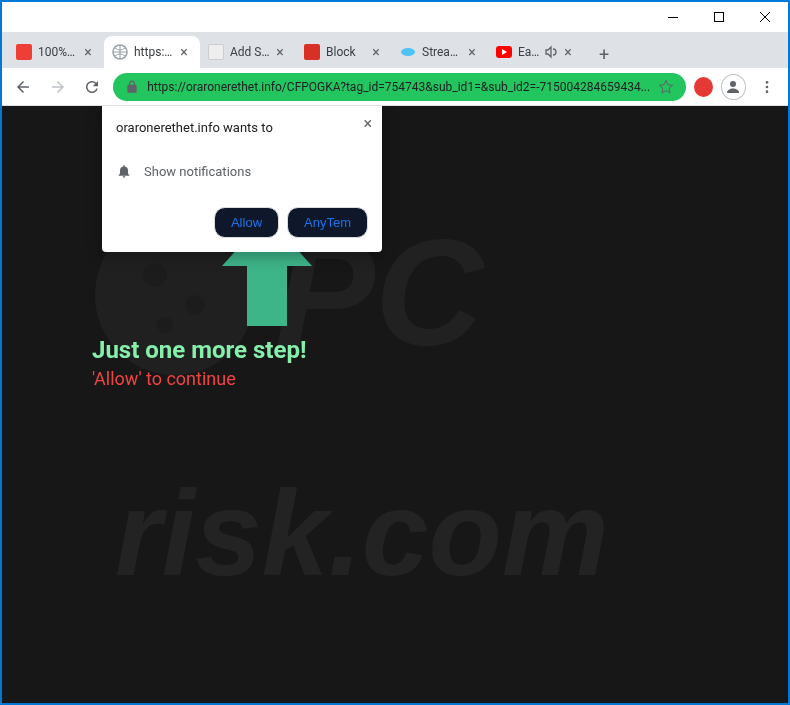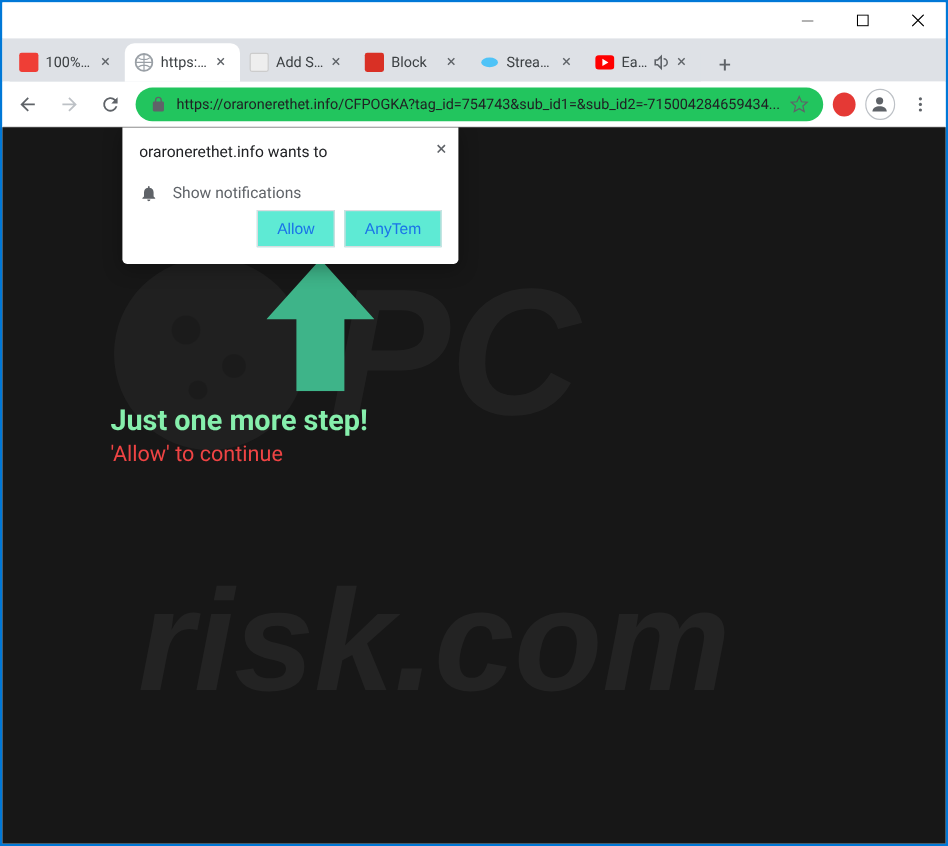--- a/index.html
+++ b/index.html
@@ -26,25 +26,25 @@
 .omnibox .lock { color: #5f6368; }
 .omnibox .url { flex: 1; white-space: nowrap; overflow: hidden; text-overflow: ellipsis; }
 .omnibox .star { color: #5f6368; }
 .ext-icon { width: 20px; height: 20px; border-radius: 50%; }
 .profile-icon { width: 26px; height: 26px; border-radius: 50%; border: 1px solid #bdc1c6; display: flex; align-items: center; justify-content: center; }
 .menu-dots { width: 28px; height: 28px; display: flex; align-items: center; justify-content: center; color: #5f6368; cursor: pointer; }
 
 .content { flex: 1; background: #171717; position: relative; overflow: hidden; }
 
 .permission-dialog { position: absolute; left: 100px; top: 0; width: 280px; background: #fff; border-radius: 0 0 4px 4px; box-shadow: 0 4px 16px rgba(0,0,0,0.3); padding: 14px; z-index: 10; }
-.permission-dialog .perm-title { font-size: 13px; color: #202124; margin-bottom: 18px; }
+.permission-dialog .perm-title { font-size: 13px; color: #202124; margin-bottom: 28px; }
 .permission-dialog .perm-close { position: absolute; right: 10px; top: 8px; font-size: 16px; color: #5f6368; cursor: pointer; }
-.permission-dialog .perm-row { display: flex; align-items: center; gap: 12px; font-size: 13px; color: #5f6368; margin-bottom: 6px; }
+.permission-dialog .perm-row { display: flex; align-items: center; gap: 12px; font-size: 13px; color: #5f6368; margin-bottom: 28px; }
 .permission-dialog .perm-actions { display: flex; justify-content: flex-end; gap: 8px; }
-.permission-dialog .perm-btn { padding: 7px 16px; font-size: 13px; border: 1px solid #dadce0; background: #5eead4; border-radius: 0; color: #1a73e8; cursor: pointer; }
+.permission-dialog .perm-btn { padding: 7px 16px; font-size: 13px; border: 1px solid #dadce0; background: #0f172a; border-radius: 11px; color: #1a73e8; cursor: pointer; }
 .arrow-wrap { position: absolute; left: 220px; top: 110px; }
 .heading { font-size: 24px; font-weight: 700; color: #86efac; margin-top: 130px; margin-left: 130px; }
 .subheading { font-size: 18px; color: #ef4444; margin-top: 6px; margin-left: 130px; font-weight: 400; }
 
 .watermark { position: absolute; left: 50%; top: 50%; transform: translate(-50%, -50%); pointer-events: none; opacity: 0.08; }
 .watermark-text { font-family: Arial, sans-serif; font-style: italic; font-weight: 900; font-size: 120px; fill: #aaa; }
 
 svg { display: block; }
 </style>
 </head>

